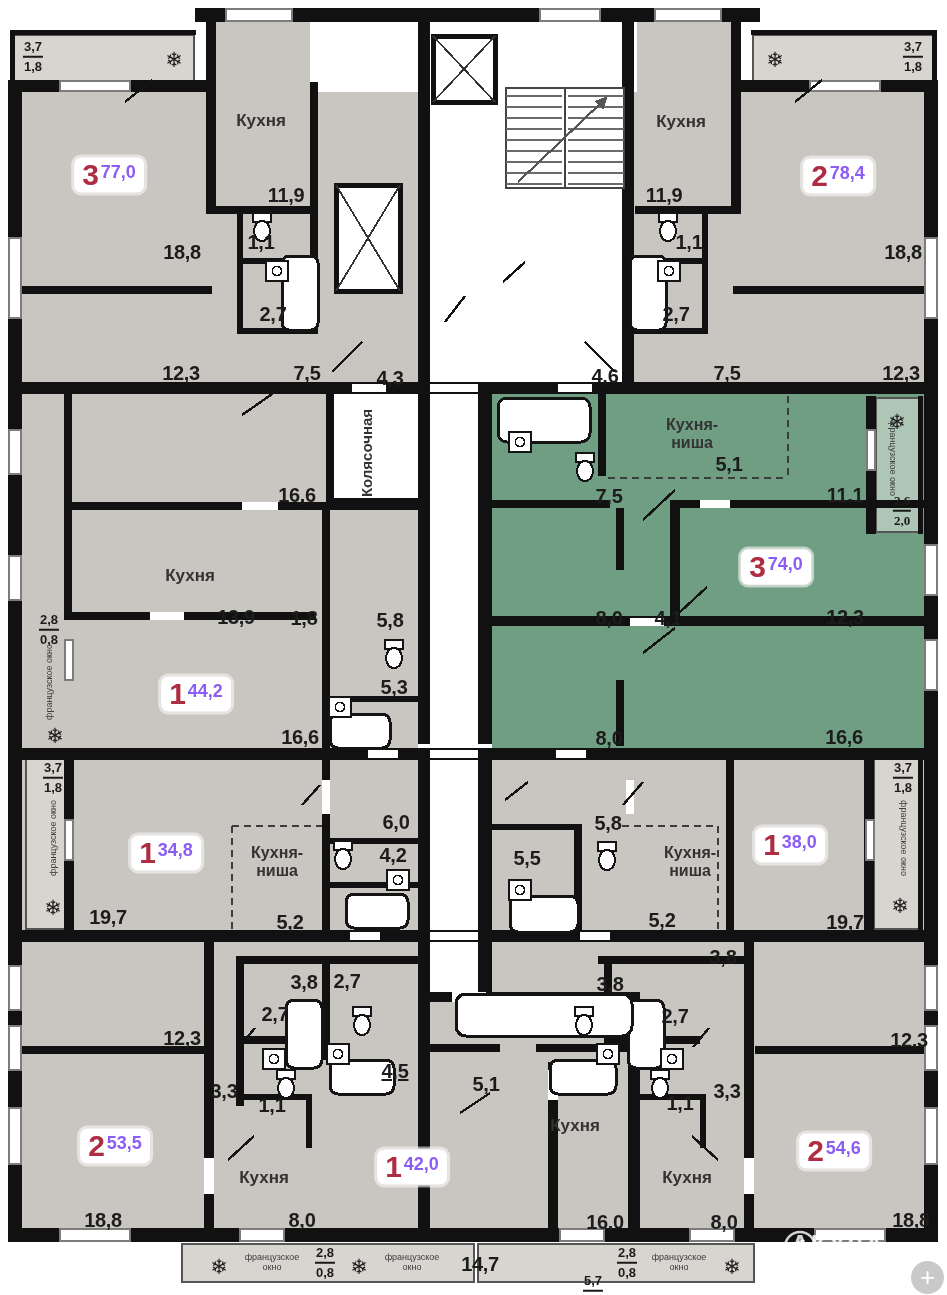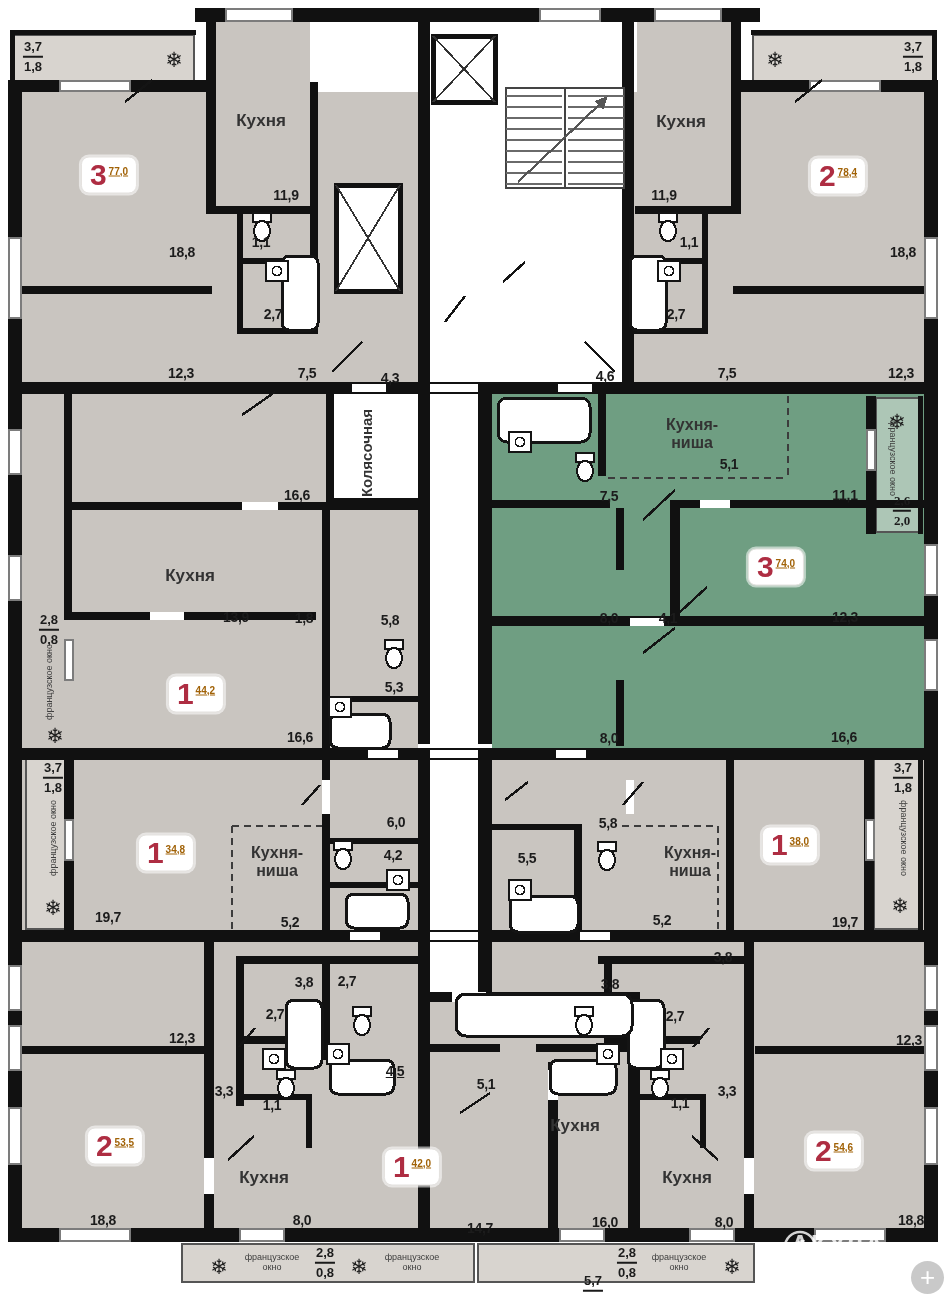--- a/index.html
+++ b/index.html
@@ -2,32 +2,32 @@
 <html><head>
 <meta charset="utf-8">
 <style>
   html,body{margin:0;padding:0;background:#fff;}
   .stage{position:relative;width:947px;height:1295px;background:#fff;overflow:hidden;
          font-family:"Liberation Sans",sans-serif;}
   .stage svg{position:absolute;left:0;top:0;}
   .label-layer{position:absolute;left:0;top:0;width:947px;height:1295px;}
   .lbl{position:absolute;transform:translate(-50%,-50%);white-space:nowrap;
        color:#1c1c1c;line-height:1;}
-  .dim{font-size:14px;font-weight:700;letter-spacing:-0.3px;}
+  .dim{font-size:20px;font-weight:700;letter-spacing:-0.3px;}
   .room{font-size:17px;font-weight:700;color:#333;}
   .room2{font-size:16px;font-weight:700;color:#333;text-align:center;line-height:1.15;}
   .room2 .ln{display:block;}
   .roomv{font-size:15px;font-weight:700;color:#333;transform:translate(-50%,-50%) rotate(-90deg);}
   .frac{font-size:13px;font-weight:700;text-align:center;line-height:1.25;}
   .frac .ft{display:block;border-bottom:2px solid #1a1a1a;padding:0 1px 1px;}
   .frac .fb{display:block;padding-top:1px;}
   .badge{display:inline-flex;align-items:center;background:#fff;border:1px solid #e3e1de;
          border-radius:8px;padding:2px 8px 3px;box-shadow:0 0 0 2px rgba(255,255,255,.55);}
   .badge .bn{font-size:30px;font-weight:700;color:#ae2d42;letter-spacing:-1px;}
-  .badge .ba{font-size:10px;font-weight:700;color:#a16207;margin-left:3px;margin-top:-7px;text-decoration:underline;}
+  .badge .ba{font-size:18px;font-weight:700;color:#8b5cf6;margin-left:3px;margin-top:-7px;}
   .snow{font-size:21px;color:#1e1e1e;}
   .win,.winl,.winr{font-size:9px;color:#3d3d3d;}
   .winl{transform:translate(-50%,-50%) rotate(-90deg);}
   .winr{transform:translate(-50%,-50%) rotate(90deg);}
   .win{white-space:normal;width:70px;text-align:center;line-height:1.15;}
   .watermark{position:absolute;left:783px;top:1230px;display:flex;align-items:flex-start;gap:8px;
              color:rgba(255,255,255,.82);font-weight:800;font-size:25px;letter-spacing:2px;}
   .zoom-btn{position:absolute;left:911px;top:1261px;width:33px;height:33px;border-radius:50%;
             background:#c9c9c9;color:#fff;font-size:26px;font-weight:400;display:flex;
             align-items:center;justify-content:center;cursor:pointer;user-select:none;}
@@ -478,21 +478,21 @@
       </div>
       <div class="lbl badge" style="left: 834px; top: 1151px;">
         <span class="bn">2</span>
         <span class="ba">54,6</span>
       </div>
       <div class="lbl room" style="left: 264px; top: 1177px;">Кухня</div>
       <div class="lbl room" style="left: 575px; top: 1125px;">Кухня</div>
       <div class="lbl room" style="left: 687px; top: 1177px;">Кухня</div>
       <div class="lbl dim" style="left: 103px; top: 1220px;">18,8</div>
       <div class="lbl dim" style="left: 302px; top: 1220px;">8,0</div>
-      <div class="lbl dim" style="left: 480px; top: 1228px;">14,7</div>
+      <div class="lbl dim" style="left: 480px; top: 1264px;">14,7</div>
       <div class="lbl dim" style="left: 605px; top: 1222px;">16,0</div>
       <div class="lbl dim" style="left: 724px; top: 1222px;">8,0</div>
       <div class="lbl dim" style="left: 911px; top: 1220px;">18,8</div>
       <div class="lbl snow" style="left: 219px; top: 1266px;">❄</div>
       <div class="lbl win" style="left: 272px; top: 1262px;">
         <span class="ln" style="display: block;">французское</span>
         <span class="ln" style="display: block;">окно</span>
       </div>
       <div class="lbl frac" style="left: 325px; top: 1263px;">
         <span class="ft">2,8</span>

